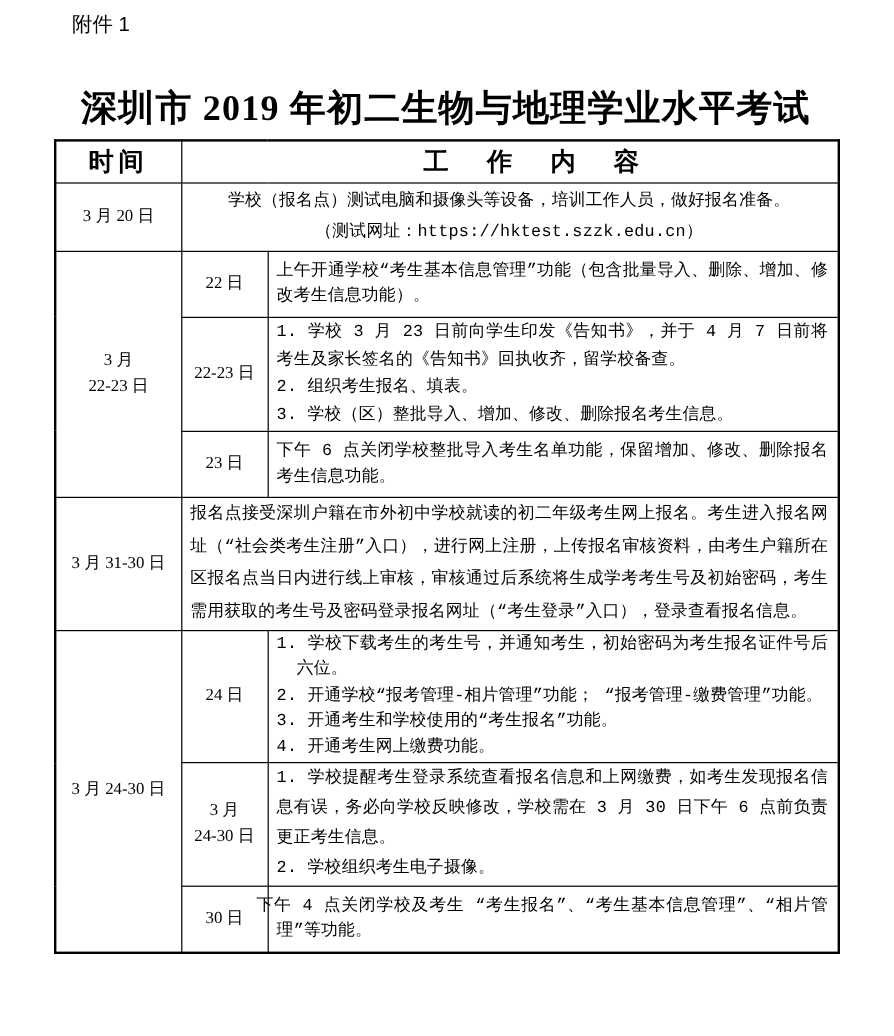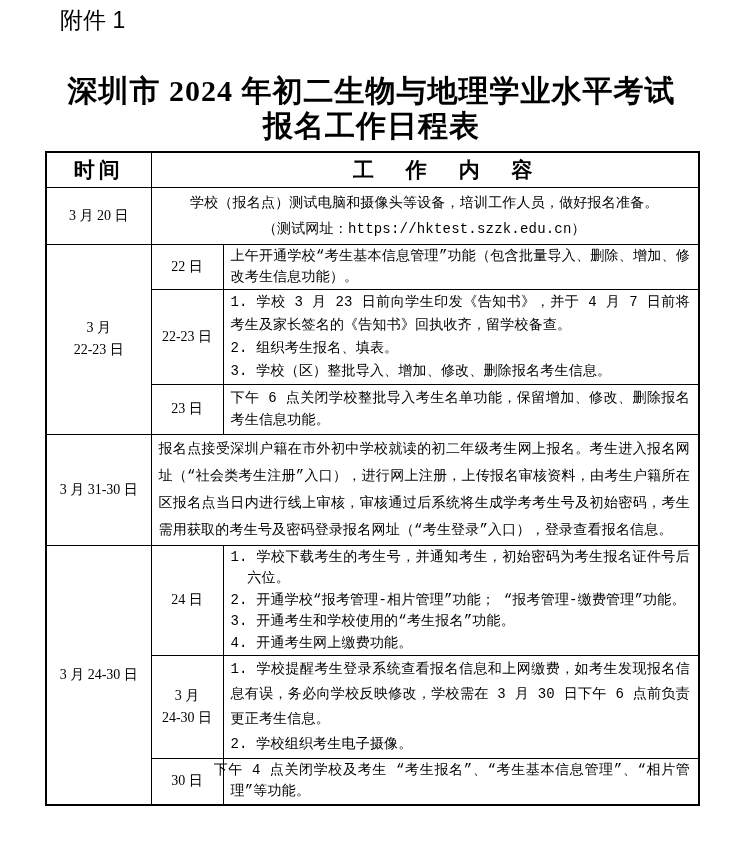--- a/index.html
+++ b/index.html
@@ -6,21 +6,21 @@
   body{
     width:745px;height:863px;
     font-family:"Liberation Serif","DejaVu Serif",serif;
     color:#000;
     -webkit-font-smoothing:antialiased;
   }
   .page{position:relative;width:745px;height:863px;overflow:hidden;}
   .attachment{
     padding-top:10px;margin-left:60px;
     font-family:"Liberation Sans","DejaVu Sans",sans-serif;
-    font-size:23px;line-height:21px;font-weight:500;
+    font-size:17px;line-height:21px;font-weight:500;
   }
   .title{
     margin:42px auto 0 45px;width:653px;text-align:center;
     font-size:30px;line-height:35px;font-weight:bold;
     letter-spacing:1px;
   }
   .subtitle{
     margin:11px auto 0 45px;width:653px;text-align:center;
     font-size:16px;line-height:24px;font-weight:500;
   }
@@ -31,21 +31,21 @@
   }
   col.c1{width:105px;} col.c2{width:72px;} col.c3{width:476px;}
   td,th{border:1px solid #000;vertical-align:middle;box-sizing:border-box;}
   th{
     font-family:"Liberation Sans","DejaVu Sans",sans-serif;
     font-size:21px;font-weight:bold;text-align:center;
   }
   .th-time{letter-spacing:4px;}
   .th-content{word-spacing:22px;letter-spacing:2px;padding-left:39px;}
   td.time,td.date{
-    text-align:center;font-size:14px;line-height:22px;padding:4px 2px;
+    text-align:center;font-size:14px;line-height:22px;padding:16px 2px;
   }
   td.content{
     font-size:14px;padding:1px 8px 1px 7px;letter-spacing:0.2px;font-family:Liberation Mono, monospace;
   }
   .just{text-align:justify;}
   .hang{padding-left:1.2em;text-indent:-1.2em;}
   .center{text-align:center;}
   
   tr.hrow{height:35px;}
   tr.r1{height:57px;}  tr.r1 td.content div{line-height:26px;}
@@ -58,22 +58,21 @@
   tr.b3{height:46px;}  tr.b3 td.content{line-height:21px;}
 </style>
 </head>
 <body>
 
 <div class="page">
 
   <div class="attachment">附件 1</div>
 
   <div class="title">
-    <div>深圳市 2024 年初二生物与地理学业水平考试</div>
-    <div>报名工作日程表</div>
+    <div>深圳市 2019 年初二生物与地理学业水平考试</div>
   </div>
 
 
   <table class="schedule">
     <colgroup>
         <col class="c1">
         <col class="c2">
         <col class="c3">
       </colgroup>
 

